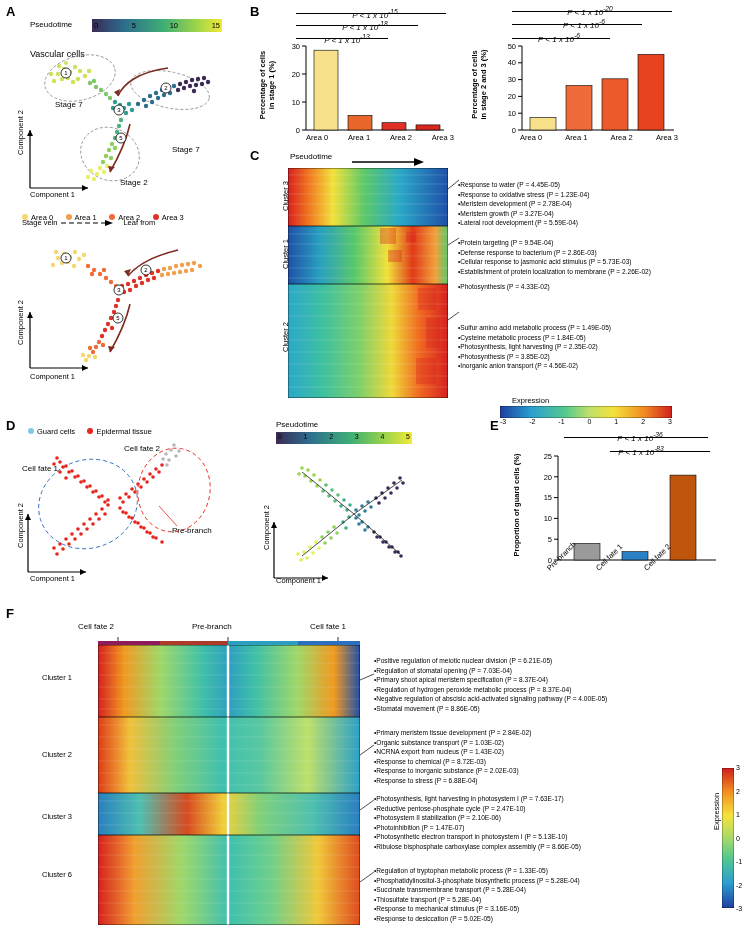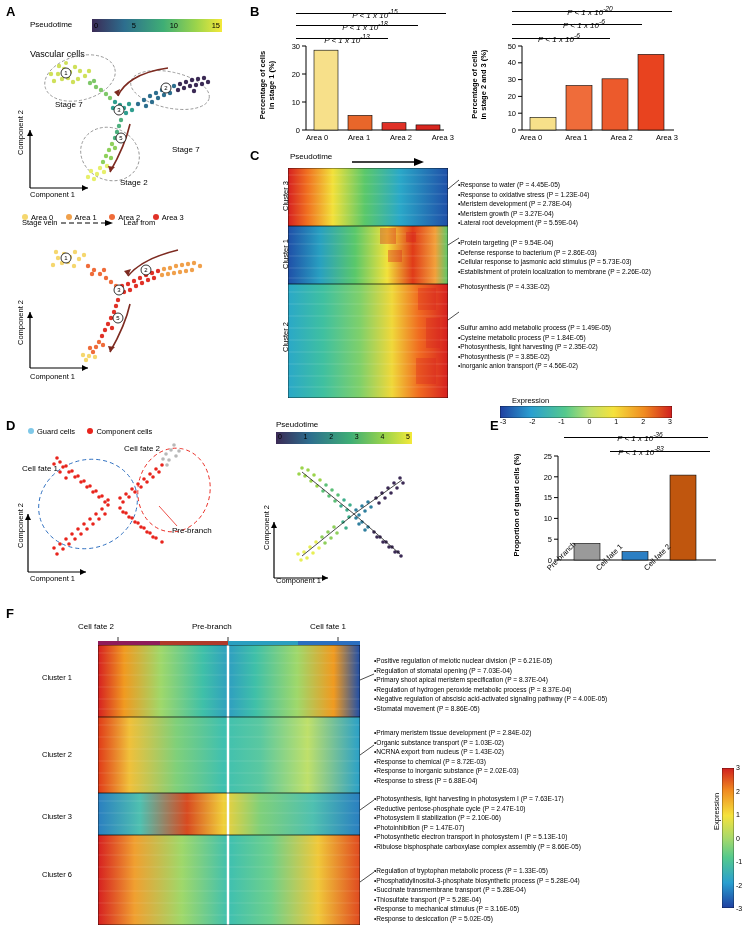--- a/index.html
+++ b/index.html
@@ -545,21 +545,21 @@
 </div>
 
 <div class="panel-letter abs" style="left:6px;top:418px;">D</div>
 <div class="abs" style="left:28px;top:420px;">
   <span class="legend-item">
       <i class="dot" style="background:#7fc8e8"></i>
       <span>Guard cells</span>
     </span>
   <span class="legend-item">
       <i class="dot" style="background:#e8241c"></i>
-      <span>Component cells</span>
+      <span>Epidermal tissue</span>
     </span>
 </div>
 
 <div class="abs" style="left:16px;top:432px;">
 <svg width="220" height="150" viewBox="0 0 220 150">
   <ellipse cx="72" cy="72" rx="50" ry="44" fill="none" stroke="#2f6fc0" stroke-dasharray="4,3" stroke-width="0.9" transform="rotate(-20 72 72)"></ellipse>
   <ellipse cx="158" cy="58" rx="36" ry="42" fill="none" stroke="#e8241c" stroke-dasharray="4,3" stroke-width="0.9" transform="rotate(10 158 58)"></ellipse>
   <g fill="#e8241c">
     <circle cx="44" cy="30" r="1.8"></circle>
         <circle cx="50" cy="34" r="1.8"></circle>

